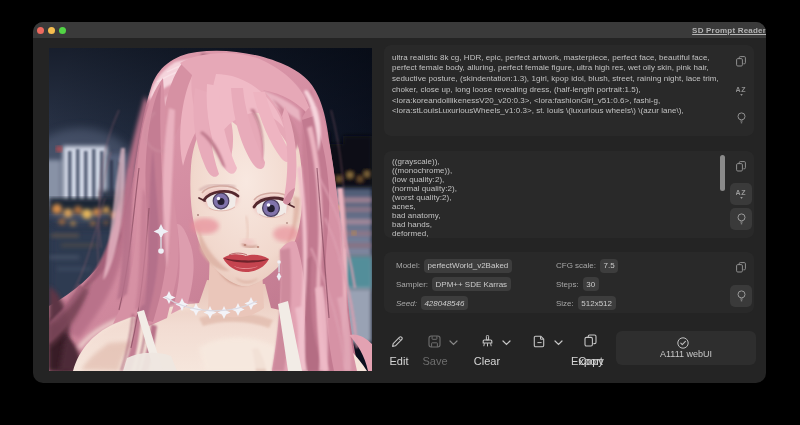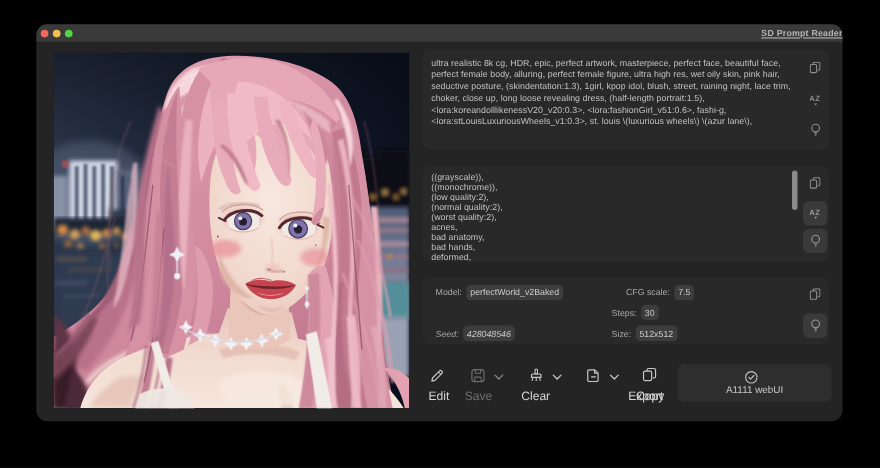--- a/index.html
+++ b/index.html
@@ -394,22 +394,23 @@
     <div class="icnbtn" style="left:346px; top:57px; background:#3a3a3a;">
         <svg class="ic" width="11" height="12" viewBox="0 0 11 12">
           <circle cx="5.5" cy="4.4" r="3.5" fill="none" stroke="#9a9a9a" stroke-width="1"></circle>
           <path d="M4.3 9 h2.4 M4.8 10.8 h1.4" stroke="#9a9a9a" stroke-width="1" fill="none"></path>
         </svg>
       </div>
   </div>
 
   <div class="panelbox" id="box3">
     <div class="mrow" style="top:6px;">Model: <span class="chip">perfectWorld_v2Baked</span></div>
+    <div class="mrow" style="top:24.6px;">Sampler: <span class="chip">DPM++ SDE Karras</span></div>
     <div class="mrow" style="top:43.8px;font-style:italic;">Seed: <span class="chip">428048546</span></div>
-    <div class="mrow" style="top:6px; left:172px;margin-left:13px;">CFG scale: <span class="chip">7.5</span></div>
+    <div class="mrow" style="top:6px; left:172px;">CFG scale: <span class="chip">7.5</span></div>
     <div class="mrow" style="top:24.6px; left:172px;">Steps: <span class="chip">30</span></div>
     <div class="mrow" style="top:43.8px; left:172px;">Size: <span class="chip">512x512</span></div>
     <div class="icnbtn" style="left:346px; top:4.5px;">
         <svg class="ic" width="10" height="11" viewBox="0 0 10 11">
           <rect x="0.6" y="2.6" width="5.8" height="7.4" rx="1.2" fill="none" stroke="#909090" stroke-width="1"></rect>
           <path d="M3.2 2.6 V1.7 a1.1 1.1 0 0 1 1.1 -1.1 h4 a1.1 1.1 0 0 1 1.1 1.1 v5 a1.1 1.1 0 0 1 -1.1 1.1 h-0.9" fill="none" stroke="#909090" stroke-width="1"></path>
         </svg>
       </div>
     <div class="icnbtn" style="left:346px; top:33px; background:#3a3a3a;">
         <svg class="ic" width="11" height="12" viewBox="0 0 11 12">

